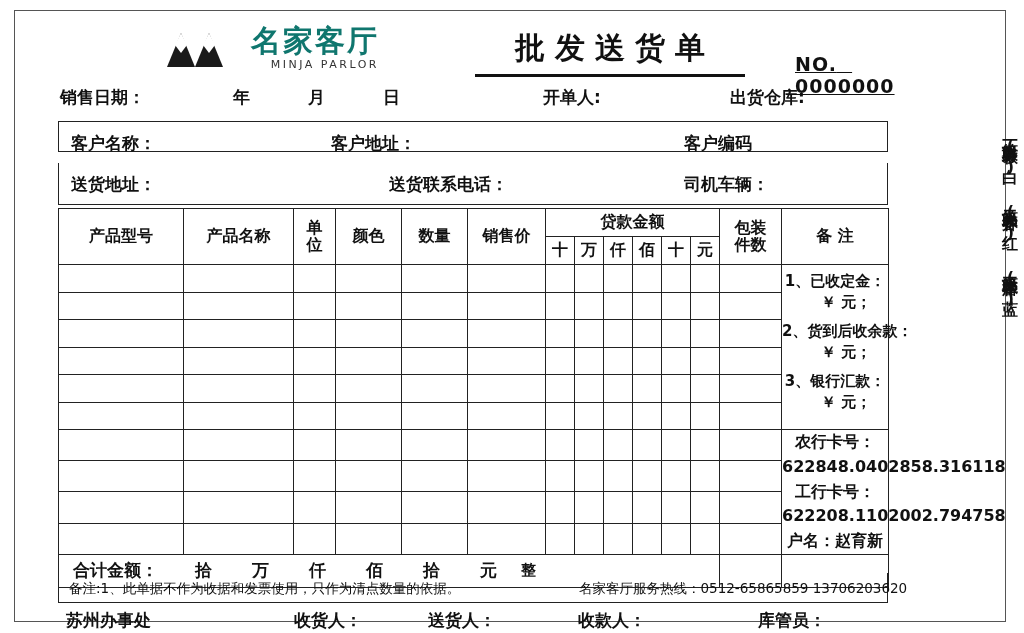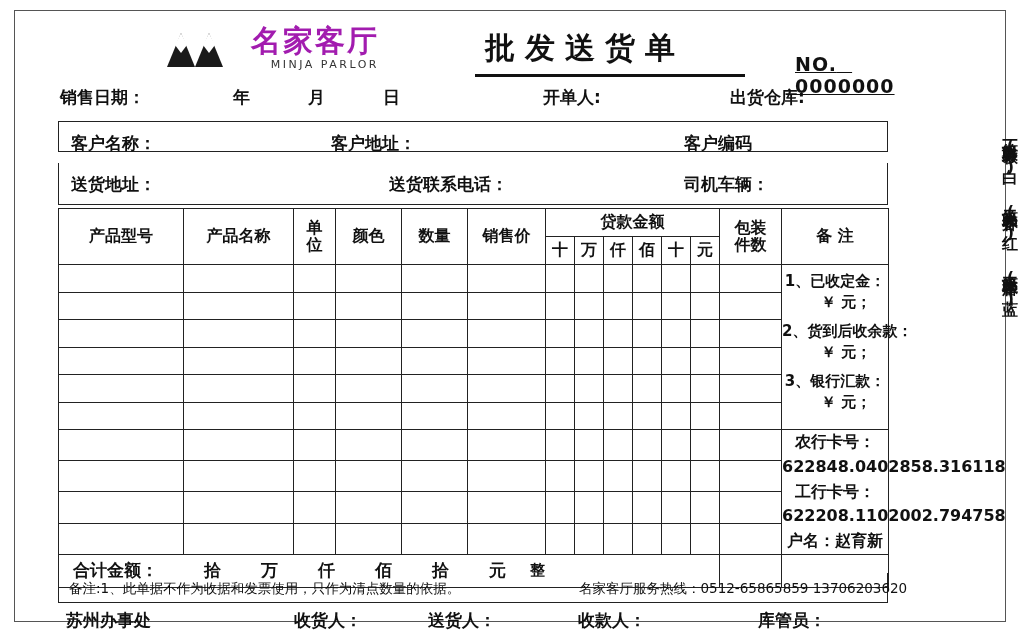--- a/index.html
+++ b/index.html
@@ -44,35 +44,35 @@
   }
   .logo-mark { width: 78px; height: 42px; }
   .logo-text {
     margin-left: 8px;
     line-height: 1;
   }
   .logo-cn {
     font-size: 30px;
     font-weight: bold;
     letter-spacing: 2px;
-    color: #a21caf;
+    color: #0f766e;
     font-family: "DejaVu Sans", "Liberation Sans", sans-serif;
   }
   .logo-en {
     font-size: 11px;
     letter-spacing: 2.5px;
     color: #333;
     margin-top: 3px;
     text-align: right;
   }
   .doc-title {
     position: absolute;
     left: 420px; top: 10px;
     width: 270px;
-    text-align: left;
+    text-align: center;
     font-size: 30px;
     font-weight: bold;
     letter-spacing: 10px;
     text-indent: 10px;
     padding-bottom: 5px;
     border-bottom: 3px solid #111;
     font-family: "DejaVu Sans", "Liberation Sans", sans-serif;
   }
   .doc-no {
     position: absolute;
@@ -183,21 +183,21 @@
   
   .total-row td { height: 32px; }
   .total-inner {
     display: flex;
     align-items: center;
     height: 100%;
     font-size: 17px;
     font-weight: bold;
     padding-left: 14px;
   }
-  .total-inner .lab { margin-right: 26px; }
+  .total-inner .lab { margin-right: 17px; }
   .total-inner .dig {
     display: inline-block;
     width: 57px;
     text-align: center;
   }
   .total-inner .zheng { margin-left: 4px; font-size: 15px; }
 
   
   .note-row {
     position: absolute;

